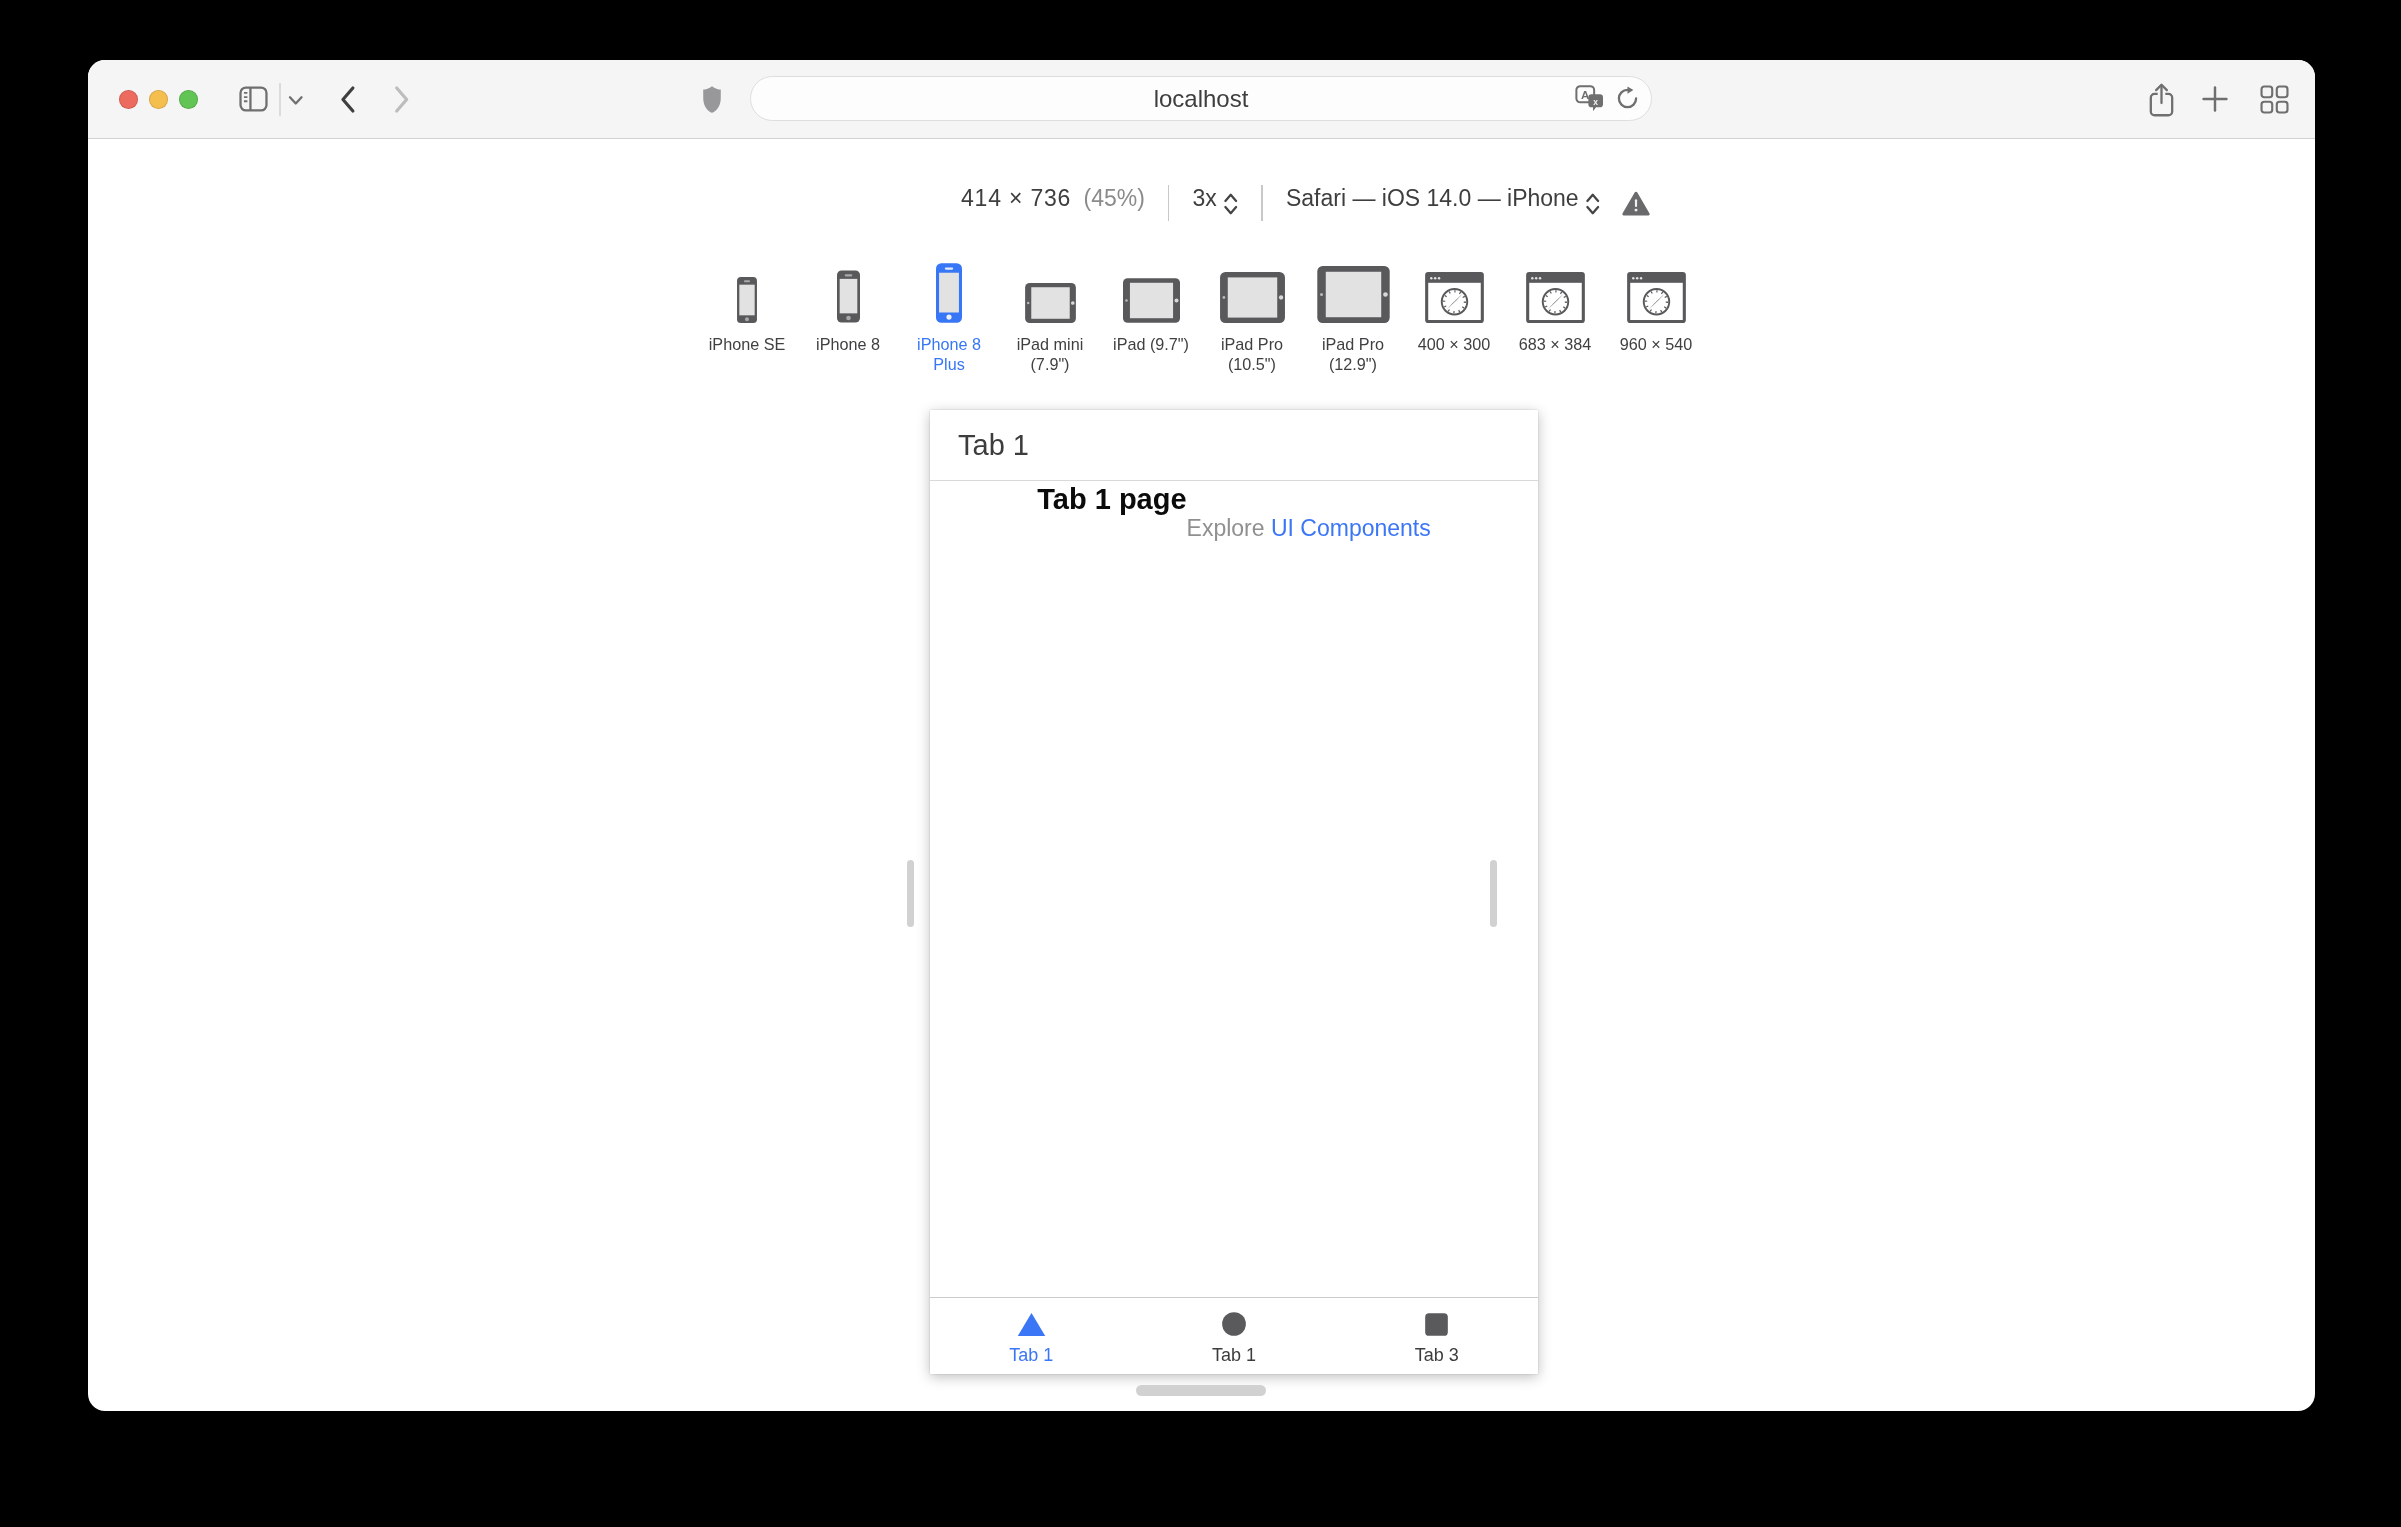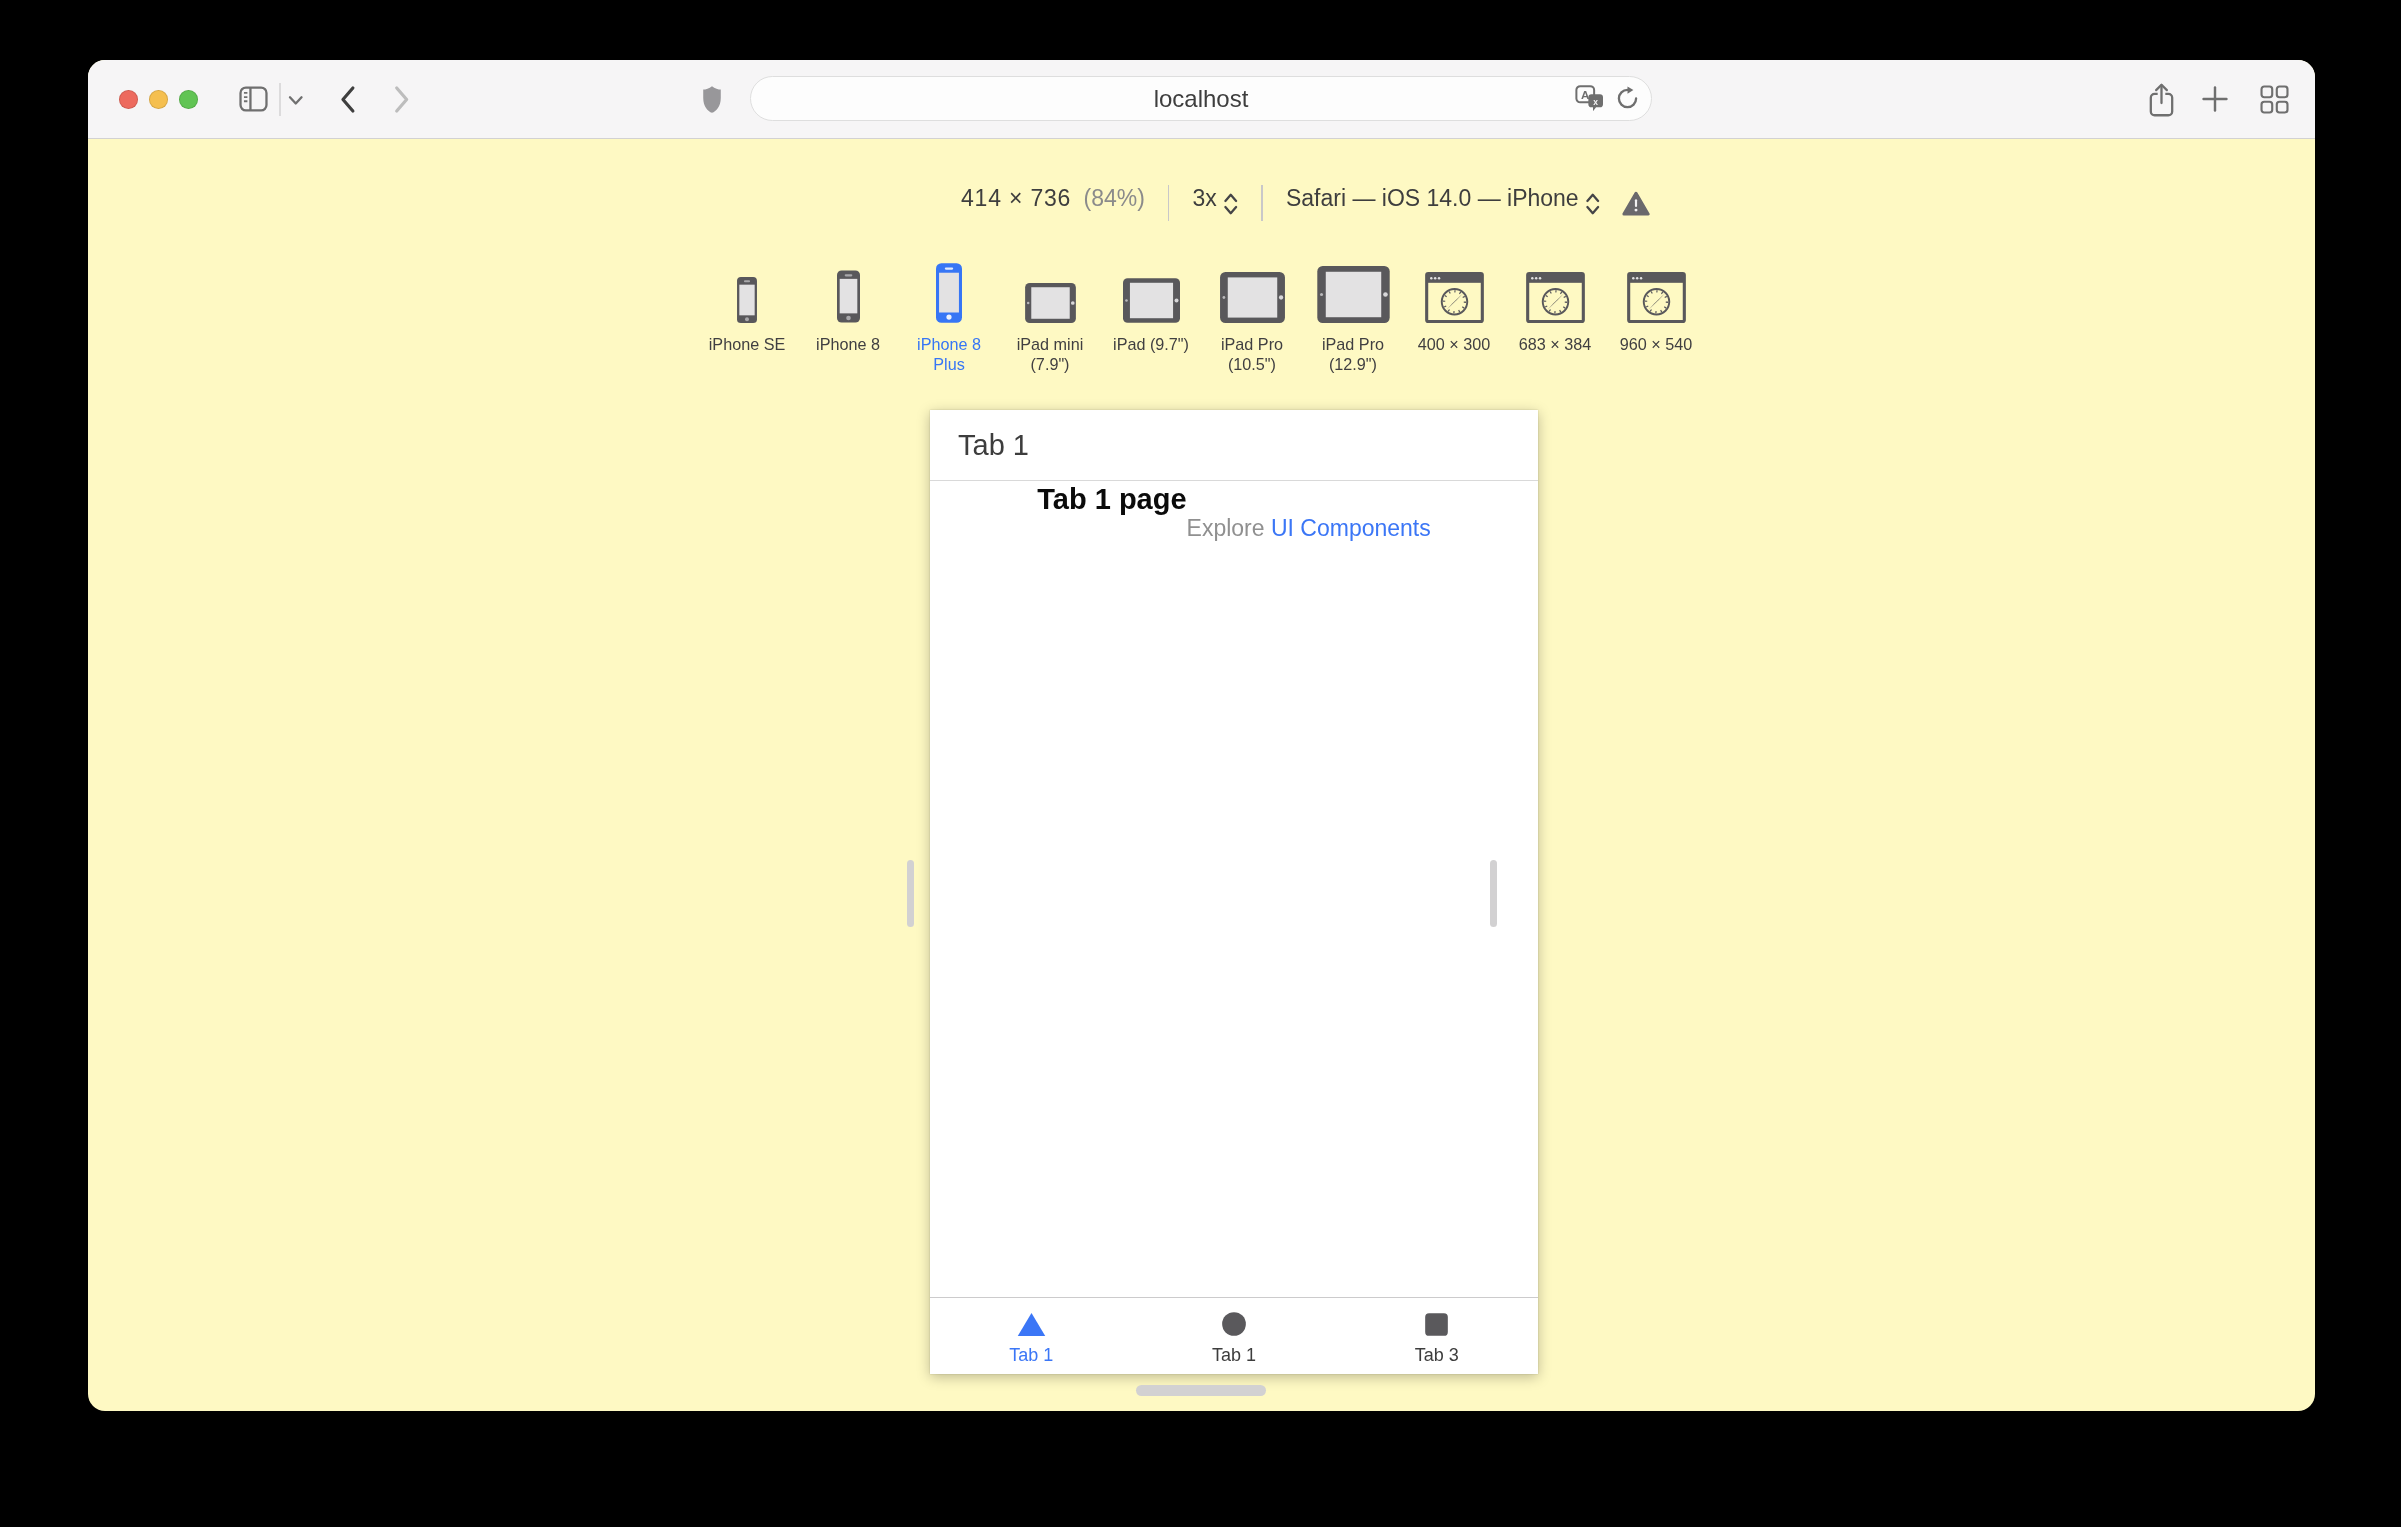--- a/index.html
+++ b/index.html
@@ -1,20 +1,20 @@
 <!DOCTYPE html>
 <html style="font-size:12.4px"><head>
 <meta charset="utf-8">
 <style>
   * { margin:0; padding:0; box-sizing:border-box; }
   html,body { width:2401px; height:1527px; background:#000; font-family:"Liberation Sans", sans-serif; }
   body { position:relative; overflow:hidden; }
 
   .window { position:absolute; left:88px; top:60px; width:2227px; height:1351px;
-            background:#fef9c3; border-radius:17px; overflow:hidden; }
+            background:#ffffff; border-radius:17px; overflow:hidden; }
 
   
   .toolbar { position:relative; height:79px; background:#f6f5f6; border-bottom:1.5px solid #d2d1d2; }
   .tl { position:absolute; top:30px; width:18.6px; height:18.6px; border-radius:50%; border:0.8px solid rgba(0,0,0,.12); }
   .tl.red    { left:31px;  background:#ed6a5e; }
   .tl.yellow { left:61px;  background:#f5bf4f; }
   .tl.green  { left:91px; background:#61c454; }
   .tb-ico { position:absolute; background:none; border:none; cursor:default; line-height:0; }
   .tb-divider { position:absolute; left:191px; top:23px; width:1.5px; height:32.5px; background:#dcdbdc; }
 
@@ -151,21 +151,21 @@
         <rect x="2" y="22" width="14" height="14" rx="3.5" fill="none" stroke="#6f6f6f" stroke-width="2.8"></rect>
         <rect x="22" y="22" width="14" height="14" rx="3.5" fill="none" stroke="#6f6f6f" stroke-width="2.8"></rect>
       </svg>
     </button>
   </div>
 
   <div class="content">
 
     <div class="rdm">
       <span class="dim">414 × 736</span>
-      <span class="pct">(84%)</span>
+      <span class="pct">(45%)</span>
       <span class="vdiv"></span>
       <span>3x</span>
       <button class="tb-ico stepper" style="position:static;">
         <svg width="15.5" height="26" viewBox="0 0 20 34">
           <polyline points="3,13 10,5 17,13" fill="none" stroke="#454547" stroke-width="3" stroke-linecap="round" stroke-linejoin="round"></polyline>
           <polyline points="3,21 10,29 17,21" fill="none" stroke="#454547" stroke-width="3" stroke-linecap="round" stroke-linejoin="round"></polyline>
         </svg>
       </button>
       <span class="vdiv"></span>
       <span>Safari — iOS 14.0 — iPhone</span>

